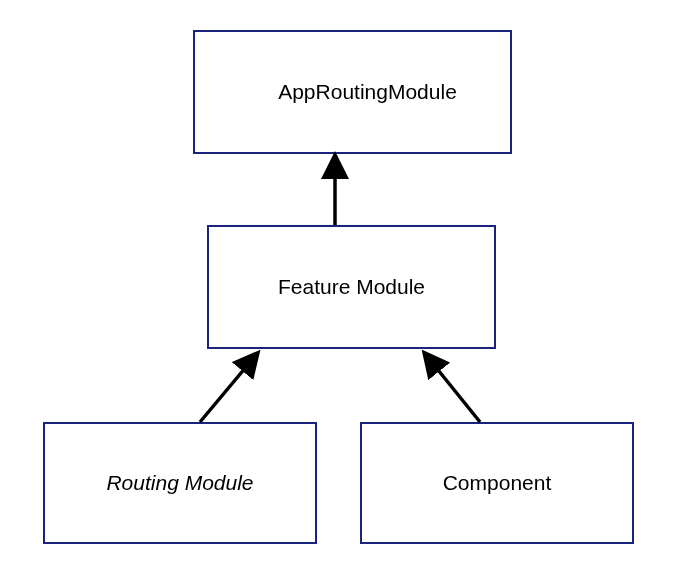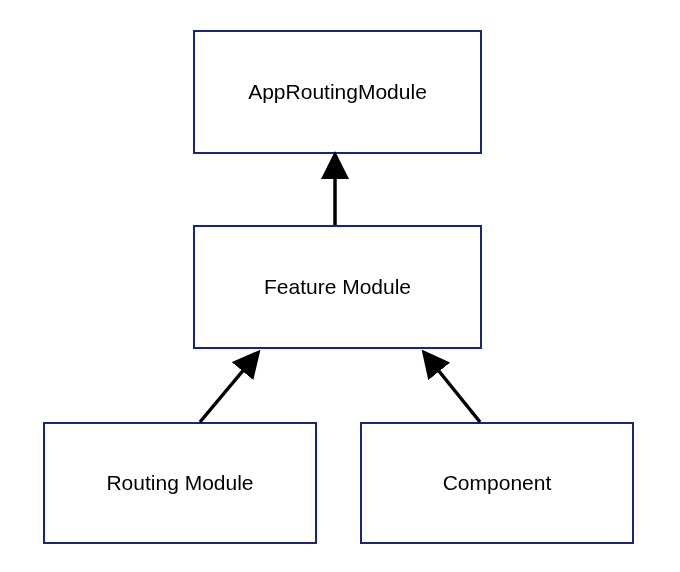--- a/index.html
+++ b/index.html
@@ -26,29 +26,29 @@
       top: 0;
       left: 0;
       width: 680px;
       height: 572px;
       pointer-events: none;
     }
   </style>
 </head>
 <body>
 
-<div class="box" id="box-appRouting" style="left: 193px; top: 30px; width: 285px; height: 120px;">
+<div class="box" id="box-appRouting" style="left: 193px; top: 30px; width: 285px; height: 120px; padding-left: 30px;">
   <span>AppRoutingModule</span>
 </div>
 
-<div class="box" id="box-feature" style="left: 193px; top: 225px; width: 285px; height: 120px;">
+<div class="box" id="box-feature" style="left: 207px; top: 225px; width: 285px; height: 120px;">
   <span>Feature Module</span>
 </div>
 
-<div class="box" id="box-routing" style="left: 43px; top: 422px; width: 270px; height: 118px;">
+<div class="box" id="box-routing" style="left: 43px; top: 422px; width: 270px; height: 118px; font-style: italic;">
   <span>Routing Module</span>
 </div>
 
 <div class="box" id="box-component" style="left: 360px; top: 422px; width: 270px; height: 118px; justify-content: center;">
   <span>Component</span>
 </div>
 
 <svg class="arrow-svg">
   <defs>
     <marker id="arrowhead" markerWidth="8" markerHeight="8" refX="6" refY="4" orient="auto">

